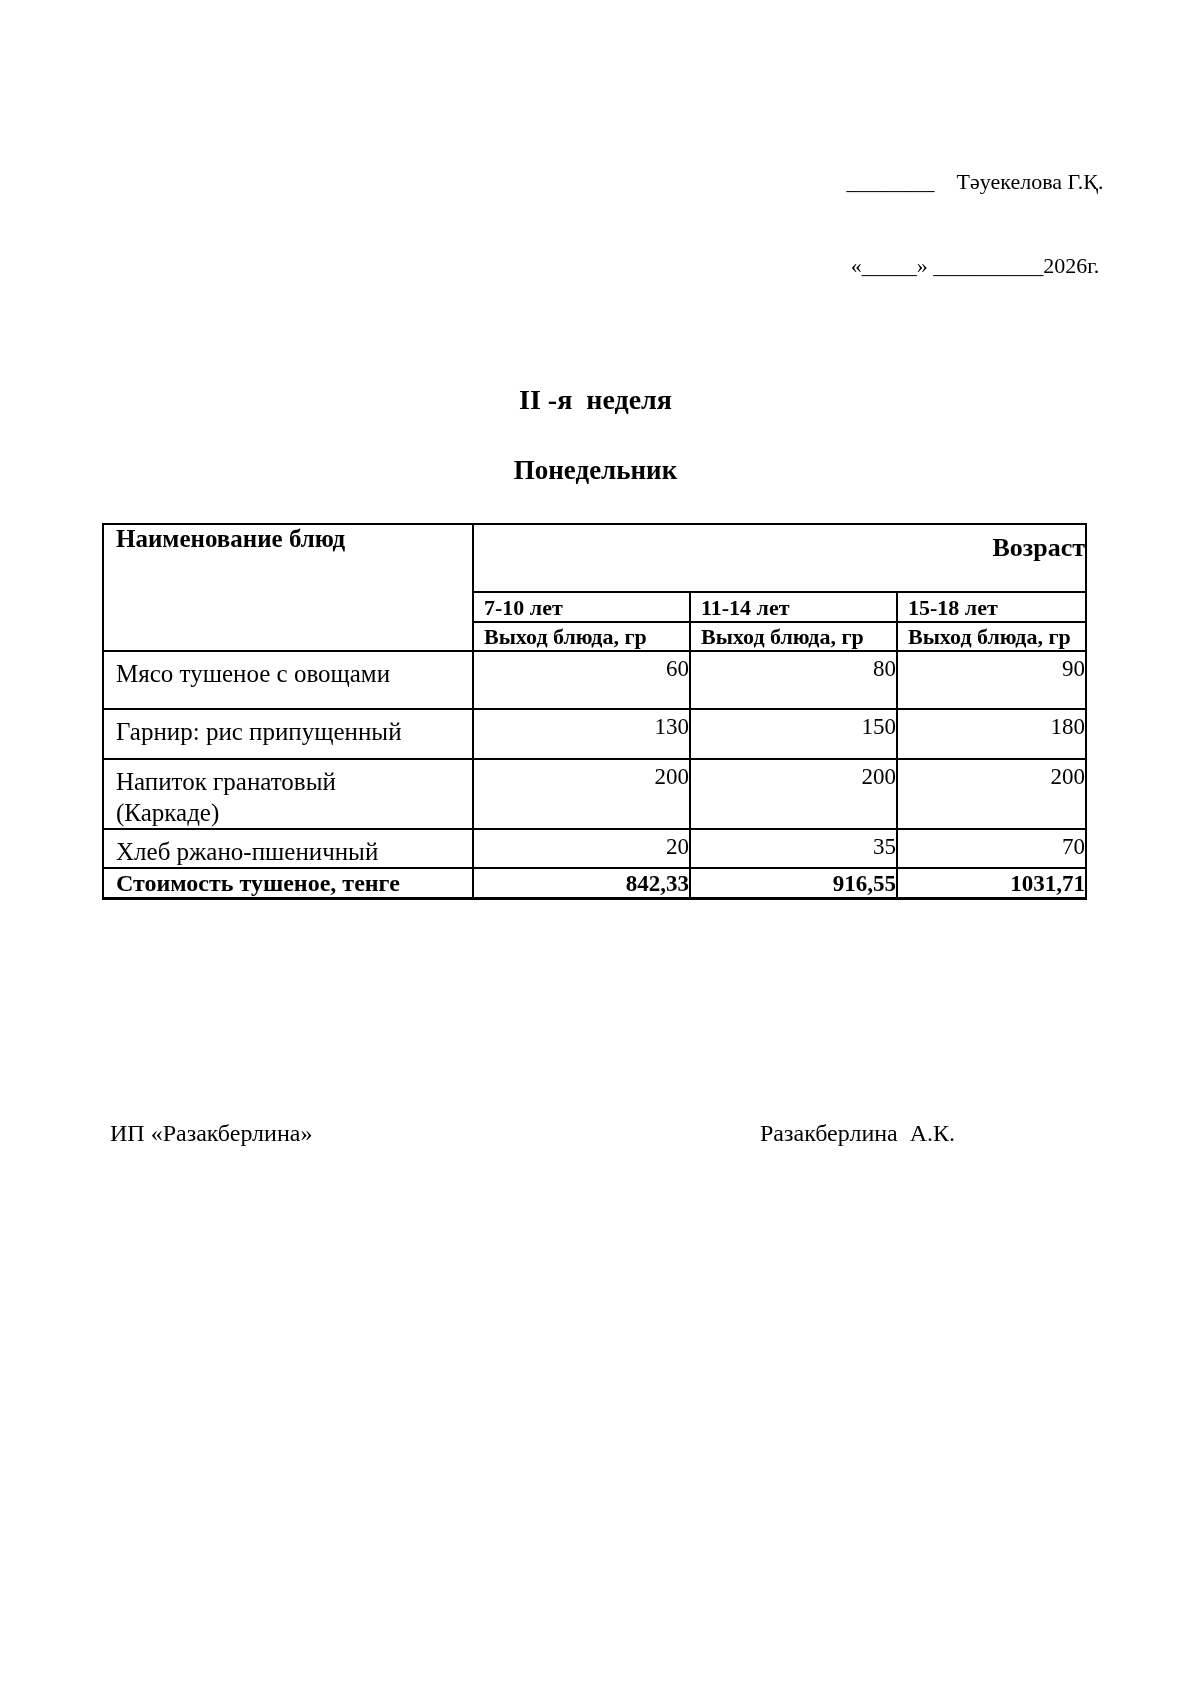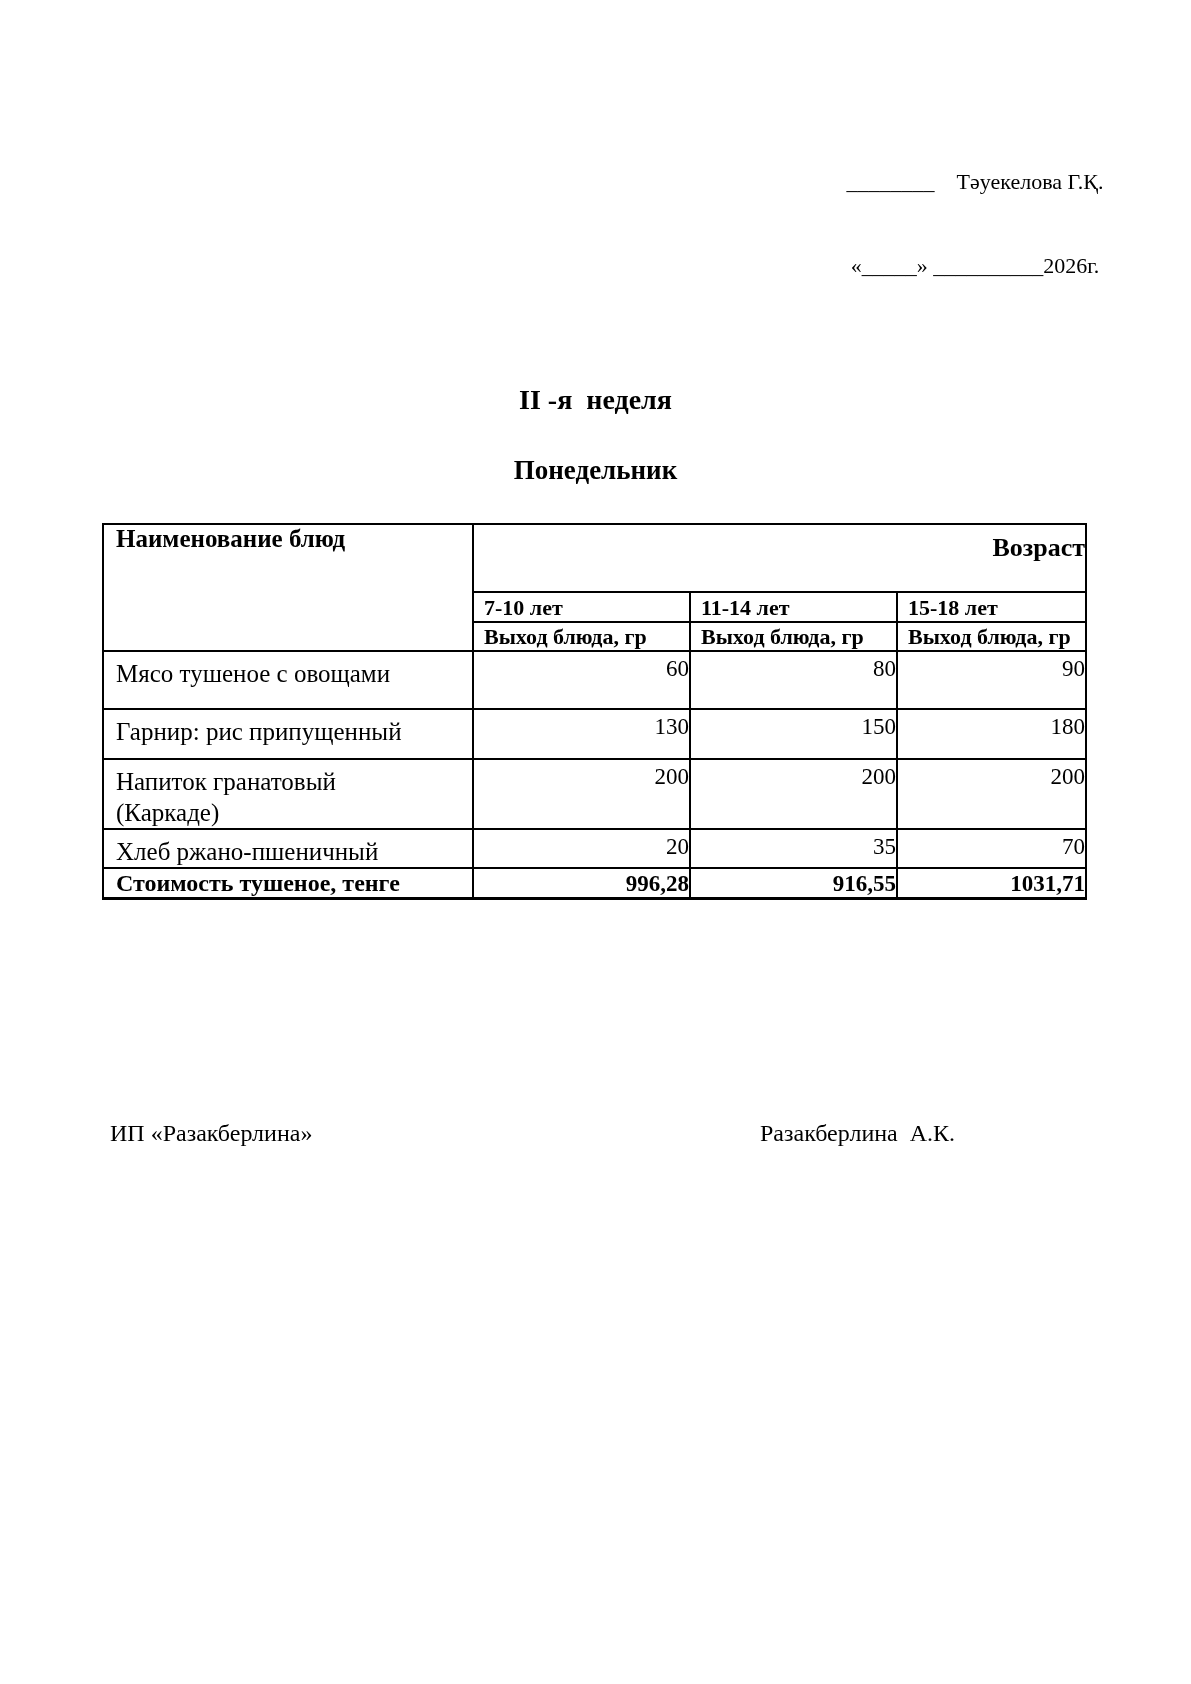--- a/index.html
+++ b/index.html
@@ -193,21 +193,21 @@
       <tr class="r-bread">
     <td class="dish-name">Хлеб ржано-пшеничный</td>
     <td class="dish-val">20</td>
     <td class="dish-val">35</td>
     <td class="dish-val">70</td>
   </tr>
     </tbody>
   <tbody>
     <tr class="total">
       <td class="dish-name">Стоимость тушеное, тенге</td>
-      <td class="dish-val">996,28</td>
+      <td class="dish-val">842,33</td>
       <td class="dish-val">916,55</td>
       <td class="dish-val">1031,71</td>
     </tr>
   </tbody>
 </table>
 
 <div class="footer-left">ИП «Разакберлина»</div>
 <div class="footer-right">Разакберлина  А.К.</div>
 
 </body></html>

